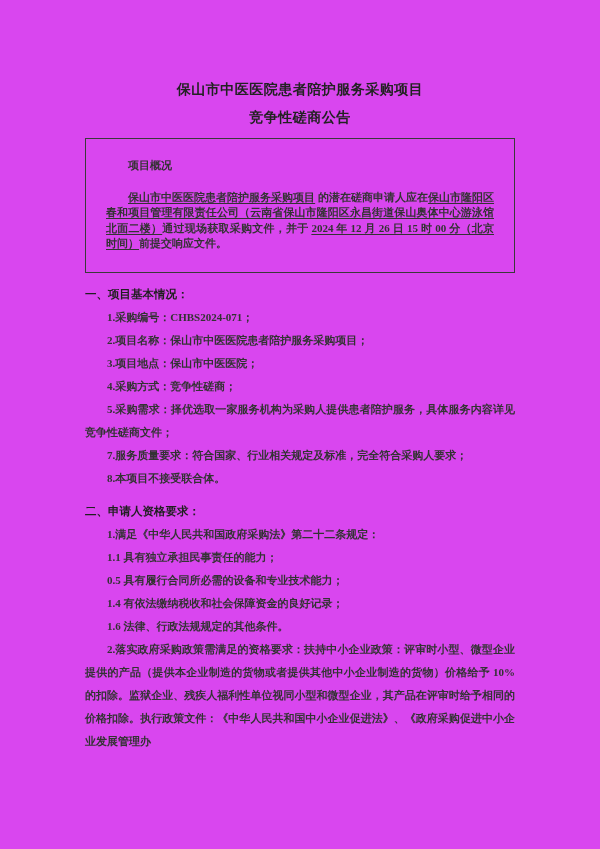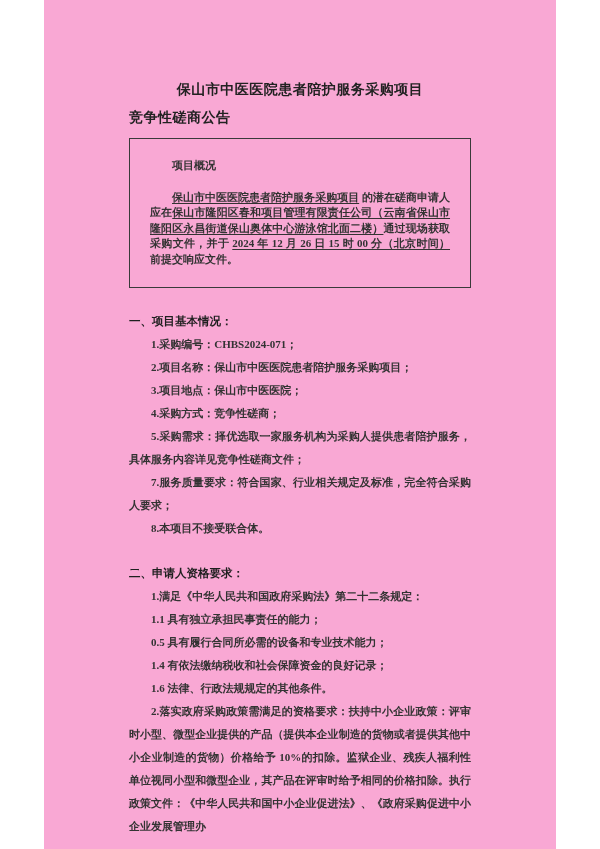--- a/index.html
+++ b/index.html
@@ -2,24 +2,24 @@
 <html><head>
 <meta charset="utf-8">
 <style>
   html, body {
     margin: 0;
     padding: 0;
     background: #ffffff;
   }
   .page {
     position: relative;
-    width: 512px;
+    width: 600px;
     height: 849px;
     margin: 0 auto;
-    background: #f9a8d4;
+    background: #d946ef;
     box-sizing: border-box;
     padding: 80px 85px 2px 85px;
     font-family: "Liberation Serif", "DejaVu Serif", serif;
     font-size: 11px;
     color: #333333;
     font-weight: 600;
     overflow: hidden;
   }
   .doc-title {
     font-size: 14px;
@@ -27,21 +27,21 @@
     color: #222222;
     text-align: center;
     line-height: 20px;
     margin: 0 0 8px 0;
     letter-spacing: 0.5px;
   }
   .doc-subtitle {
     font-size: 14px;
     font-weight: 700;
     color: #222222;
-    text-align: left;
+    text-align: center;
     line-height: 20px;
     margin: 0 0 10px 0;
     letter-spacing: 0.5px;
   }
   .overview-box {
     border: 1.5px solid #3a3a3a;
     padding: 3px 4px 4px 4px;
     line-height: 15.5px;
     text-align: justify;
   }
@@ -57,21 +57,21 @@
   .u {
     text-decoration: underline;
     text-underline-offset: 2px;
     text-decoration-thickness: 1px;
   }
   .section-heading {
     font-size: 11.5px;
     font-weight: 700;
     color: #1f1f1f;
     line-height: 23px;
-    margin: 22px 0 0 0;
+    margin: 10px 0 0 0;
   }
   .item {
     margin: 0;
     line-height: 23px;
     text-indent: 2em;
     text-align: justify;
   }
 </style>
 </head>
 <body>

